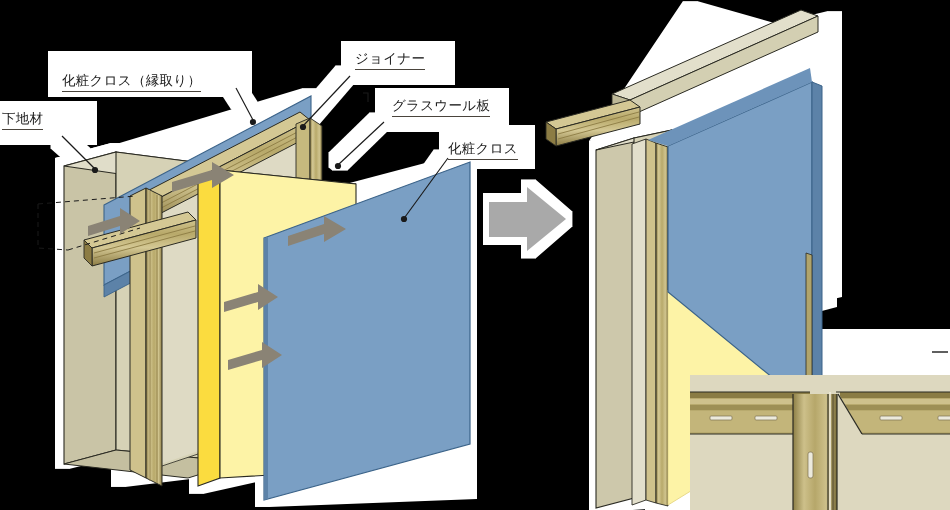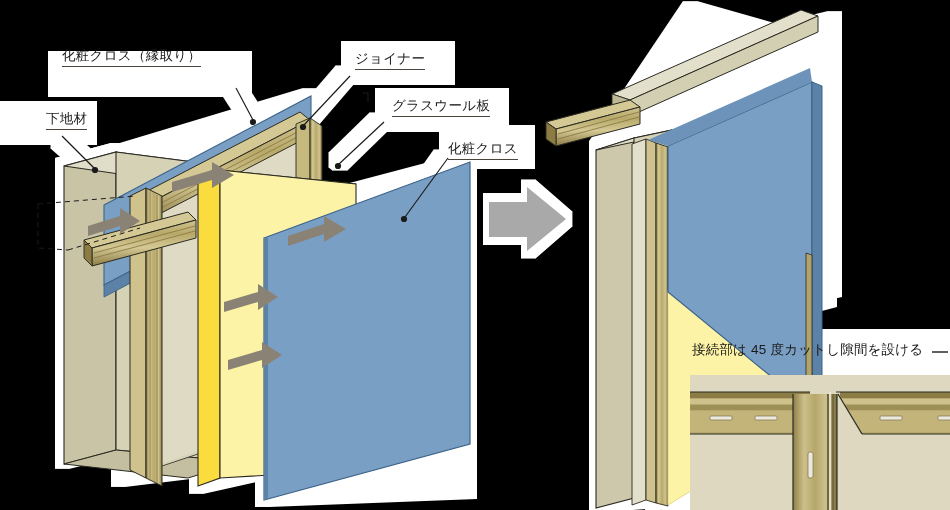--- a/index.html
+++ b/index.html
@@ -285,25 +285,24 @@
       <circle cx="95" cy="170" r="3.1"></circle>
       <circle cx="338" cy="166" r="3.1"></circle>
       <circle cx="404" cy="219" r="3.1"></circle>
     </g>
 
     <polyline points="363,93 368,93 368,102" fill="none" stroke="#1a1a1a" stroke-width="1.2"></polyline>
 
     <polyline points="932,352 948,352" stroke="#1a1a1a" stroke-width="1.4" fill="none"></polyline>
   </svg>
 
-  <div class="lbl" style="left:62px; top:49px;">化粧クロス（縁取り）</div>
+  <div class="lbl" style="left:62px; top:74px;">化粧クロス（縁取り）</div>
 
   <div class="lbl" style="left:355px; top:52px;">ジョイナー</div>
 
-  <div class="lbl" style="left:2px; top:112px;margin-left:44px;">下地材</div>
+  <div class="lbl" style="left:2px; top:112px;">下地材</div>
 
   <div class="lbl" style="left:384px; top:99px;margin-left:8px;">グラスウール板</div>
 
   <div class="lbl" style="left:448px; top:142px;">化粧クロス</div>
 
-  <div class="caption nohalo" style="left:692px; top:341px;">接続部は 45 度カットし隙間を設ける</div>
 
 </div>
 
 </body></html>

